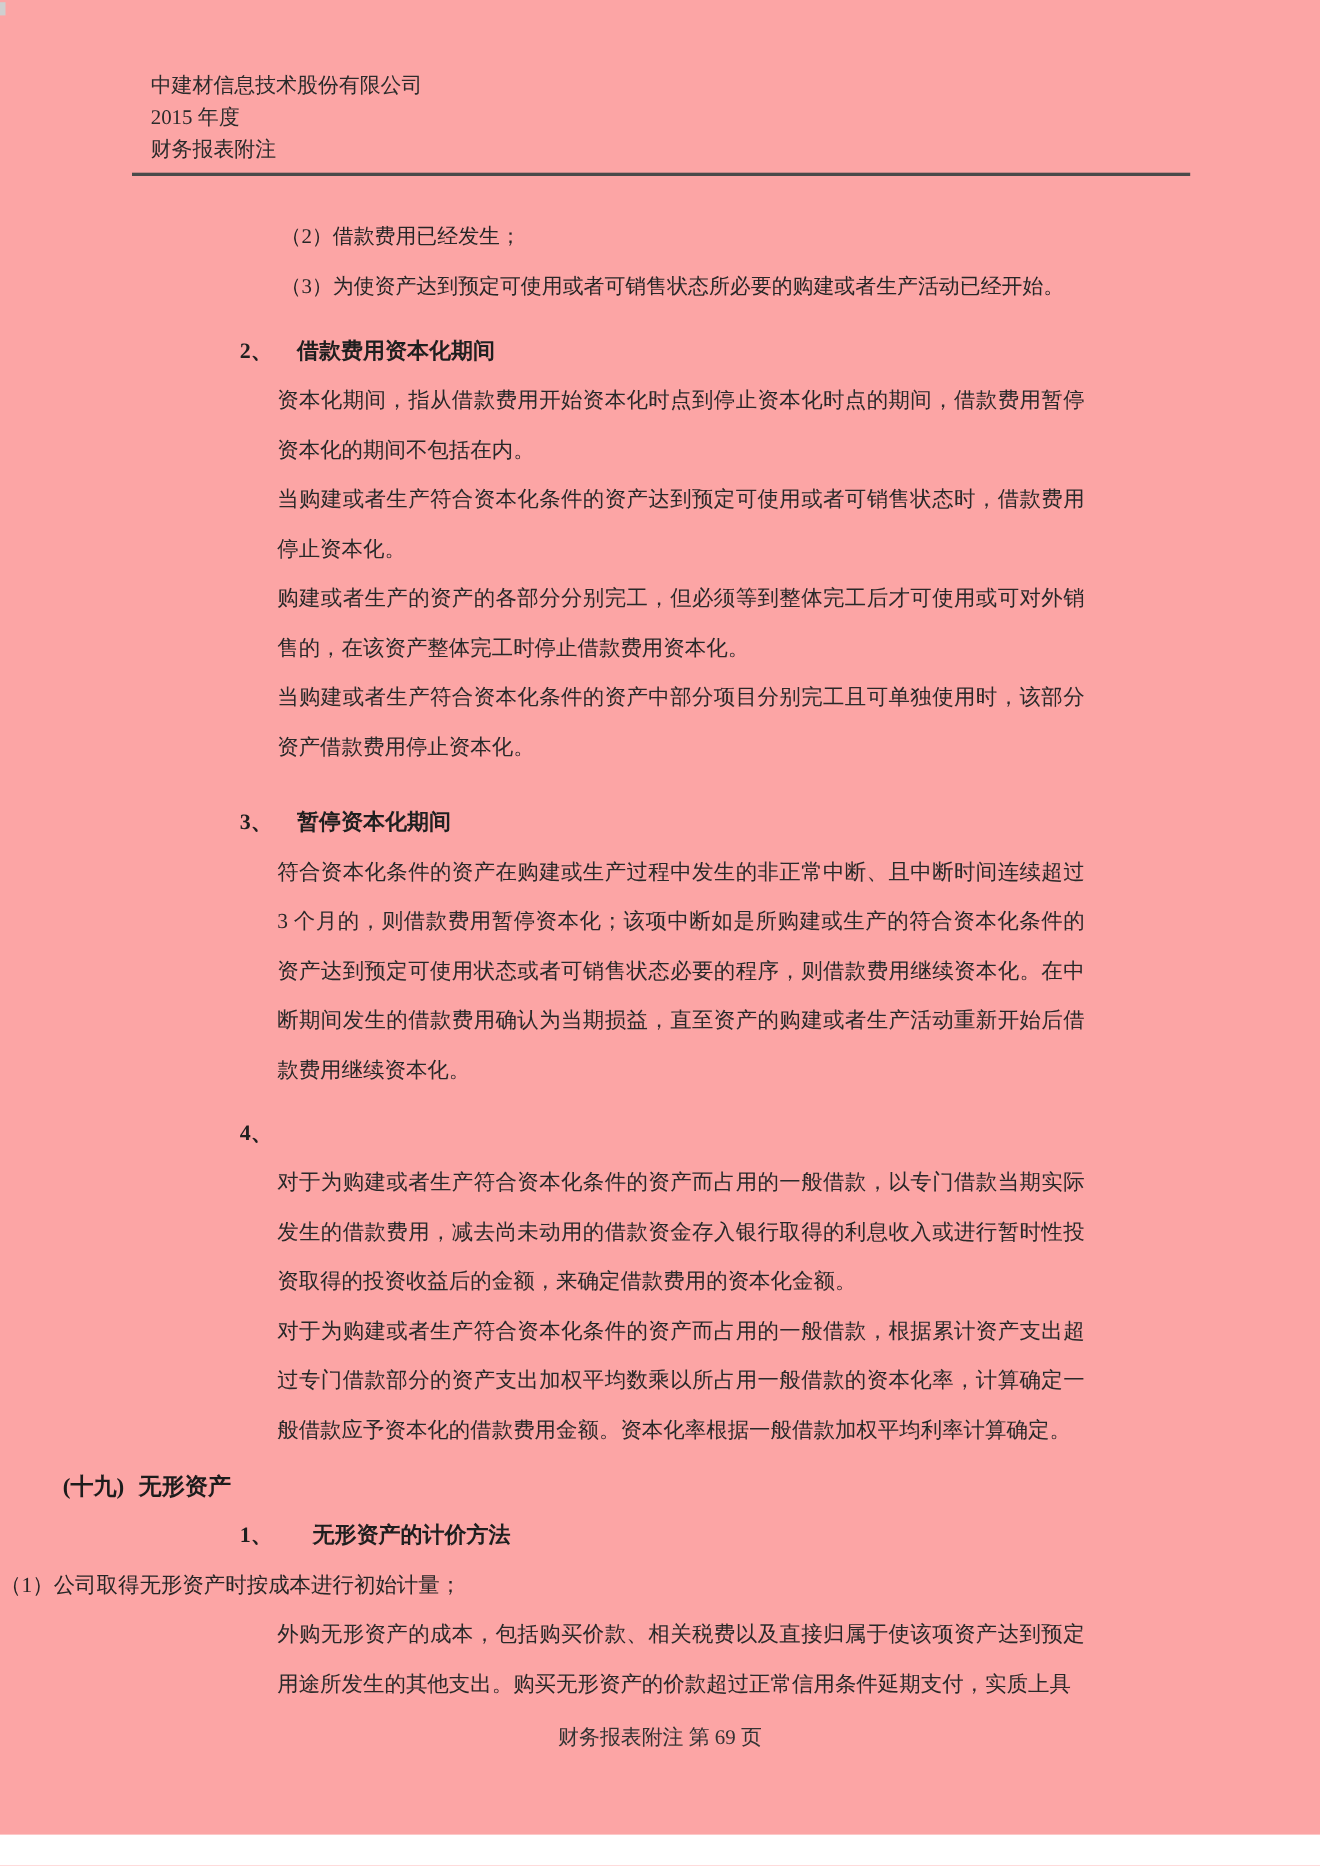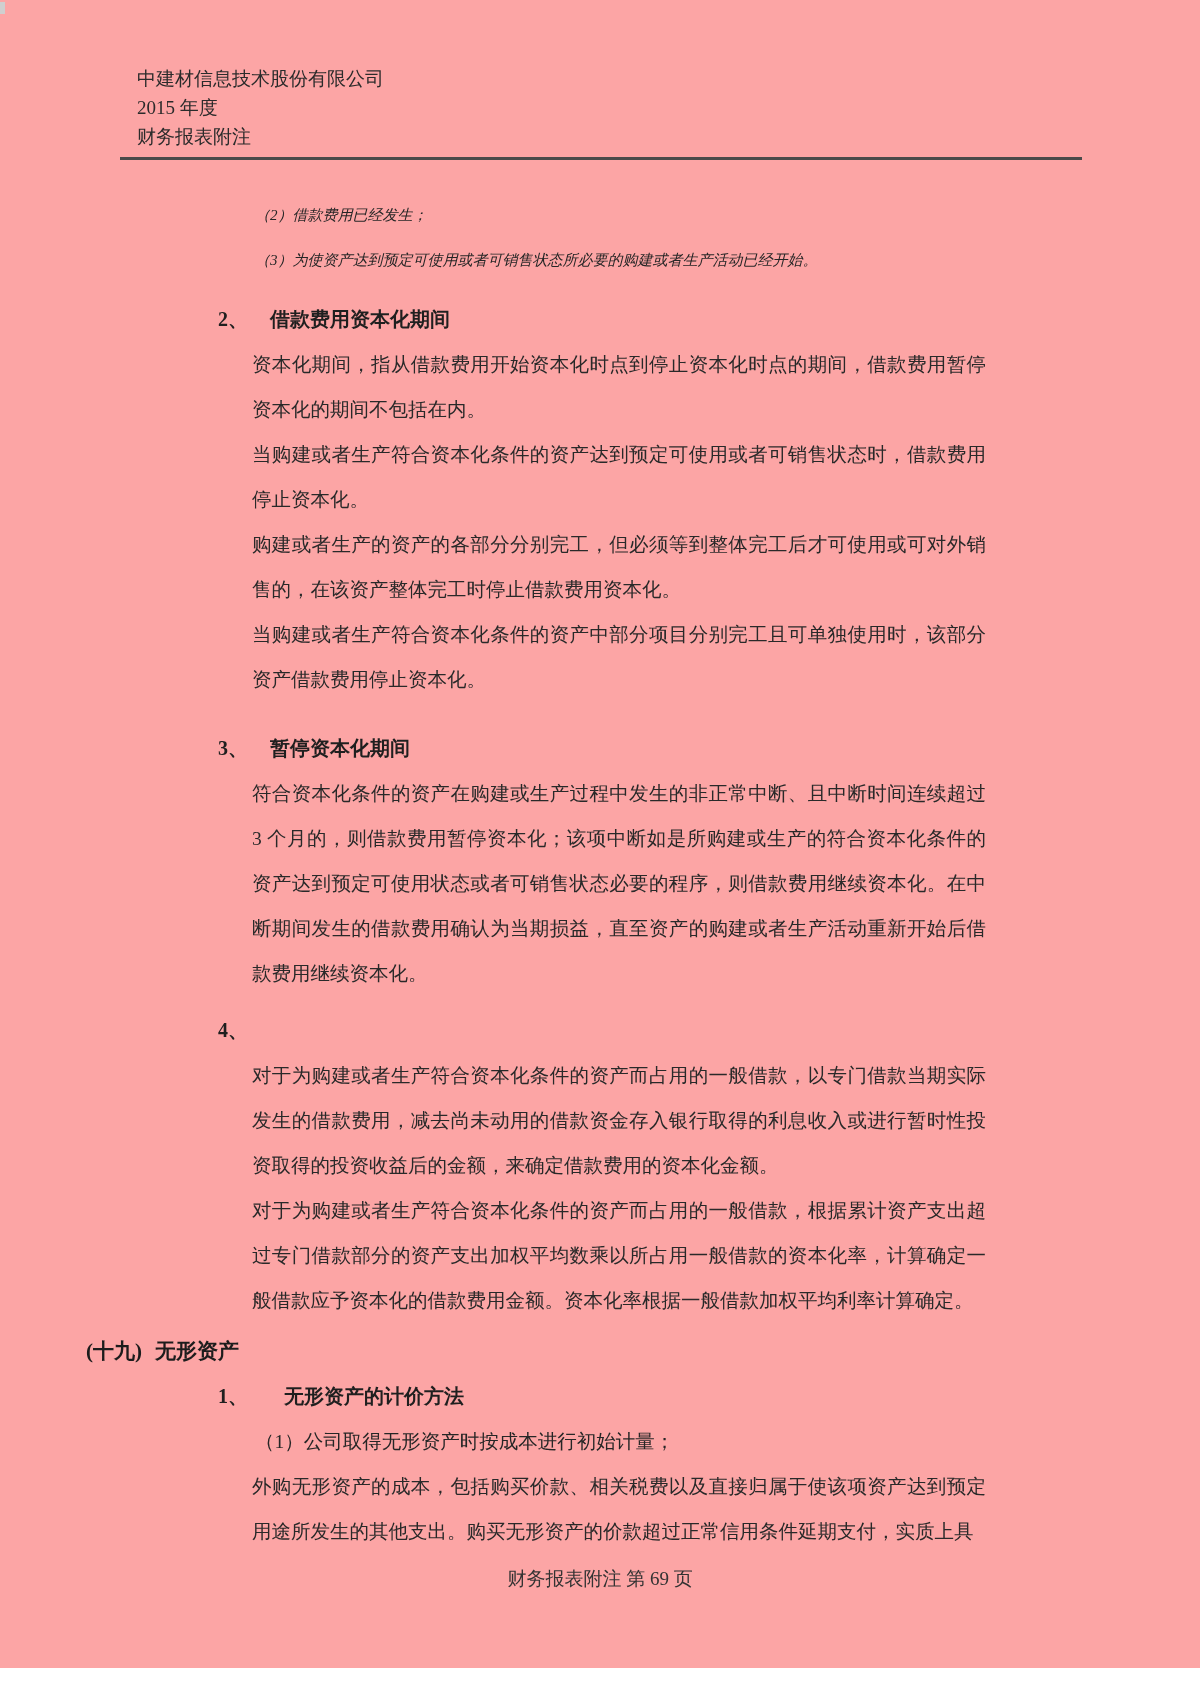--- a/index.html
+++ b/index.html
@@ -29,24 +29,23 @@
   }
   .header-rule {
     margin: 6px 0 0 120px;
     width: 962px;
     height: 3px;
     background: #4a4a4a;
   }
   .intro-block { margin-top: 33px; }
   .intro-item {
     margin-left: 255px;
-    font-size: 15px;
+    font-size: 19px;
     line-height: 45px;
     white-space: nowrap;
-    font-style: italic;
   }
   .sec-heading {
     display: flex;
     margin-left: 218px;
     font-weight: bold;
     font-size: 20px;
     line-height: 45px;
     color: #1f1f1f;
   }
   .sec-heading .num { display: inline-block; width: 52px; flex: 0 0 52px; }
@@ -60,38 +59,37 @@
   .para-col p {
     font-size: 19.5px;
     line-height: 45px;
     text-align: justify;
     text-justify: inter-ideograph;
     color: #292929;
   }
   .chapter-heading {
     display: flex;
     margin-top: 6px;
-    margin-left: 86px;
+    margin-left: 57px;
     font-weight: bold;
     font-size: 21px;
     line-height: 45px;
     color: #1c1c1c;
   }
   .chapter-heading .chnum { margin-right: 13px; }
   .sub-heading {
     display: flex;
     margin-left: 218px;
     font-weight: bold;
     font-size: 20px;
     line-height: 45px;
     color: #1f1f1f;
   }
   .sub-heading .num { display: inline-block; width: 66px; flex: 0 0 66px; }
   .list-line {
-    margin-left: 255px;
     font-size: 19.5px;
     line-height: 45px;
     white-space: nowrap;
   }
   .doc-footer {
     position: absolute;
     top: 1566px;
     left: 0;
     width: 100%;
     text-align: center;

